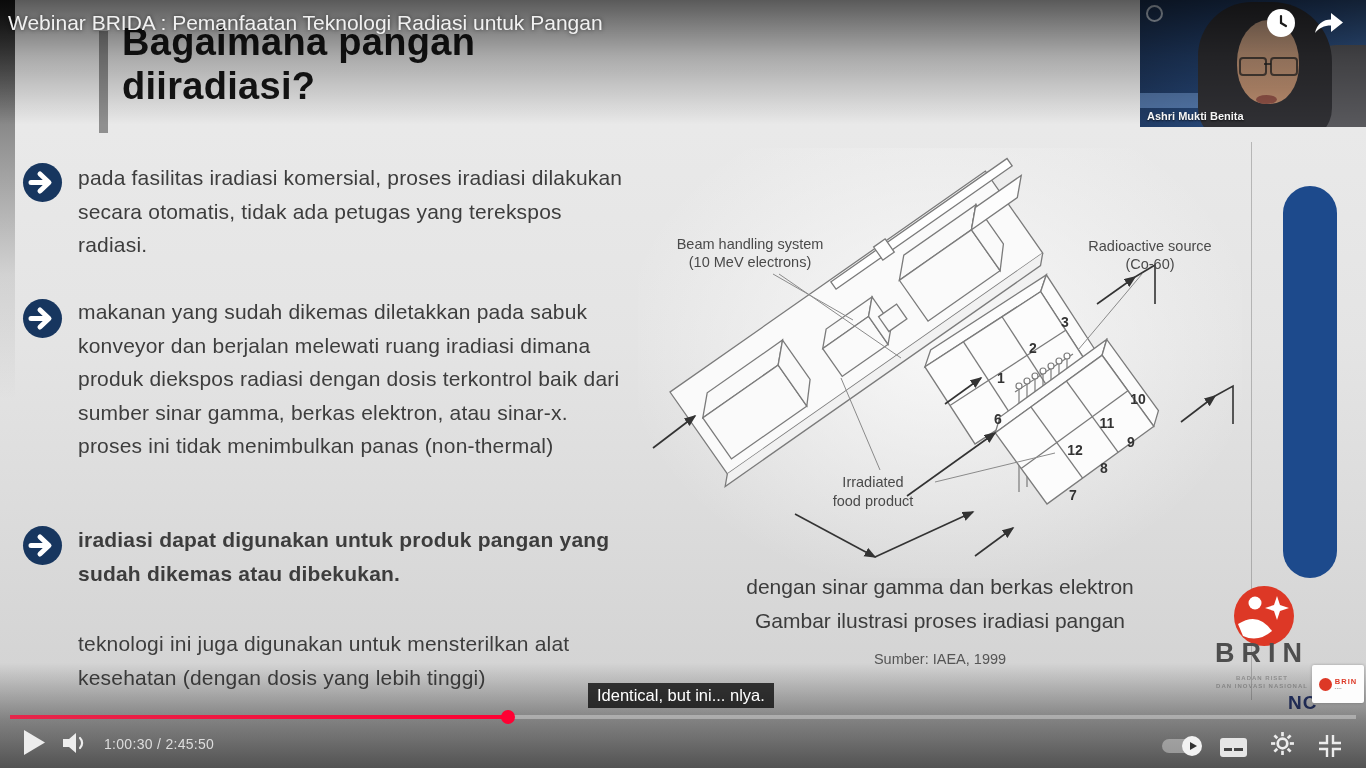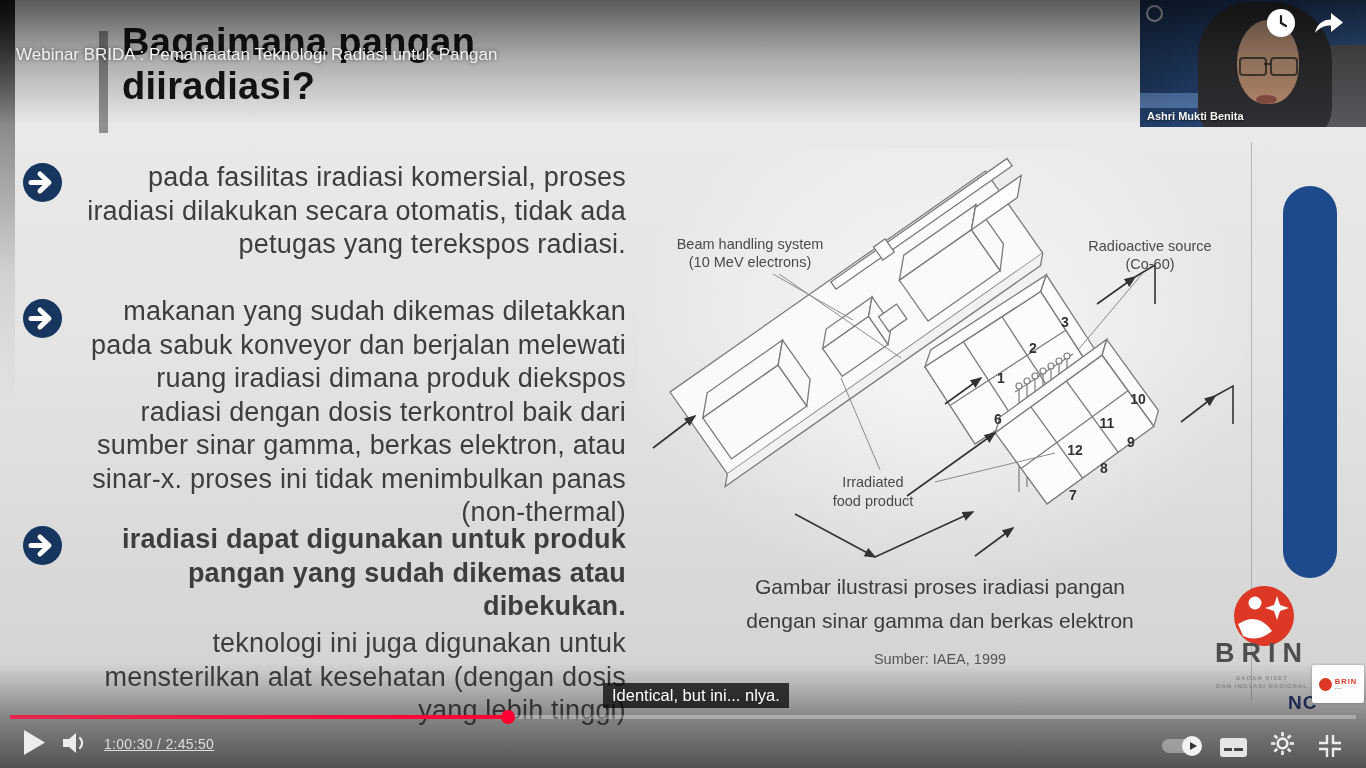--- a/index.html
+++ b/index.html
@@ -8,29 +8,29 @@
          background:linear-gradient(180deg,#ececec 0%,#e4e4e4 45%,#cfcfcf 100%);}
   .abs{position:absolute;}
 
   
   .left-edge{left:0;top:0;width:15px;height:500px;
     background:linear-gradient(180deg,rgba(15,15,15,.95) 0%,rgba(60,60,60,.55) 25%,rgba(120,120,120,.18) 55%,rgba(120,120,120,0) 80%);}
 
   
   .top-grad{left:0;top:0;width:1366px;height:125px;
     background:linear-gradient(180deg,rgba(0,0,0,.62) 0%,rgba(0,0,0,.28) 45%,rgba(0,0,0,0) 100%);pointer-events:none;}
-  .yt-title{left:16px;top:11px;font-size:17px;color:#f1f1f1;text-shadow:0 0 4px rgba(0,0,0,.6);z-index:30;margin-top:34px;}
+  .yt-title{left:8px;top:11px;font-size:21px;color:#f1f1f1;text-shadow:0 0 4px rgba(0,0,0,.6);z-index:30;}
 
   
   .title-bar{left:99px;top:31px;width:9px;height:102px;background:#8f8f8f;}
   .slide-title{left:122px;top:20px;width:520px;font-size:38px;line-height:44px;
     font-weight:800;color:#161616;letter-spacing:.3px;}
 
   
-  .bullet-text{left:78px;width:548px;font-size:27px;line-height:33.5px;color:#3d3d3d;font-weight:500;letter-spacing:.2px;text-align:right;}
+  .bullet-text{left:78px;width:548px;font-size:21px;line-height:33.5px;color:#3d3d3d;font-weight:500;letter-spacing:.2px;}
   .bt1{top:161px;} .bt2{top:295px;} .bt3{top:523px;font-weight:bold;} .bt4{top:627px;}
   .bullet-icon{left:23px;width:39px;height:39px;border-radius:50%;background:#17365f;}
   .bi1{top:163px;} .bi2{top:299px;} .bi3{top:526px;}
 
   
   .figure-bg{left:638px;top:148px;width:604px;height:430px;
     background:radial-gradient(ellipse at 50% 45%,rgba(250,250,250,.9) 0%,rgba(250,250,250,0) 75%);}
   .figure-svg{left:645px;top:152px;}
   .fig-caption{left:660px;top:570px;width:560px;text-align:center;font-size:21px;line-height:34px;color:#3c3c3c;font-weight:500;}
   .fig-source{left:660px;top:651px;width:560px;text-align:center;font-size:14.5px;color:#555;font-weight:500;}
@@ -63,29 +63,29 @@
   .wc-bridge{left:124px;top:63px;width:7px;height:2px;background:rgba(35,35,35,.75);}
   .wc-mouth{left:116px;top:95px;width:21px;height:9px;background:#8e5146;border-radius:50%;}
   .wc-name{left:7px;bottom:5px;font-size:11px;font-weight:700;color:#fff;text-shadow:0 1px 2px rgba(0,0,0,.7);}
 
   
   .watch-later{left:1267px;top:9px;width:28px;height:28px;border-radius:50%;background:#fff;z-index:40;}
   .share-btn{left:1312px;top:10px;z-index:40;}
 
   
   .caption-chip{left:588px;top:683px;background:rgba(10,10,10,.78);color:#fff;font-size:16.5px;
-    padding:3px 9px;z-index:45;margin-left:15px;}
+    padding:3px 9px;z-index:45;}
 
   
   .bottom-grad{left:0;bottom:0;width:1366px;height:105px;
     background:linear-gradient(180deg,rgba(30,30,30,0) 0%,rgba(30,30,30,.45) 55%,rgba(30,30,30,.7) 100%);pointer-events:none;}
   .progress{left:10px;top:715px;width:1346px;height:4px;background:rgba(255,255,255,.32);z-index:50;}
   .progress-played{left:0;top:0;height:4px;background:linear-gradient(90deg,#e5274b,#ff0033);width:37%;}
   .scrubber{top:710px;width:14px;height:14px;border-radius:50%;background:#ff0033;z-index:51;}
-  .ctl{z-index:52;text-decoration:underline;}
+  .ctl{z-index:52;}
   .play-btn{left:24px;top:730px;}
   .vol-btn{left:63px;top:732px;}
   .time-disp{left:104px;top:736px;font-size:14px;color:#ddd;letter-spacing:.3px;}
   .autoplay{left:1162px;top:739px;width:38px;height:14px;border-radius:7px;background:rgba(210,210,210,.5);}
   .autoplay-knob{right:-2px;top:-3px;width:20px;height:20px;border-radius:50%;background:#f2f2f2;
     display:flex;align-items:center;justify-content:center;}
   .knob-tri{width:0;height:0;border-left:7px solid #333;border-top:4.5px solid transparent;border-bottom:4.5px solid transparent;margin-left:2px;}
   .cc-btn{left:1220px;top:738px;width:27px;height:19px;border-radius:3px;background:#e6e6e6;}
   .cc-d1{left:4px;top:10px;width:8px;height:3px;background:#444;}
   .cc-d2{left:14px;top:10px;width:9px;height:3px;background:#444;}
@@ -235,22 +235,22 @@
       <text x="428" y="348">7</text>
       <text x="459" y="321">8</text>
       <text x="486" y="295">9</text>
       <text x="493" y="252">10</text>
       <text x="462" y="276">11</text>
       <text x="430" y="303">12</text>
     </g>
   </svg>
 
   <div class="abs fig-caption">
+    <div>dengan sinar gamma dan berkas elektron</div>
     <div>Gambar ilustrasi proses iradiasi pangan</div>
-    <div>dengan sinar gamma dan berkas elektron</div>
   </div>
   <div class="abs fig-source">Sumber: IAEA, 1999</div>
 
   <div class="abs v-line"></div>
   <div class="abs blue-pill"></div>
 
   <svg class="abs" style="left:1232px;top:584px;" width="64" height="64" viewBox="0 0 64 64">
     <circle cx="32" cy="32" r="30" fill="#dd3826"></circle>
     <circle cx="23" cy="19" r="6.5" fill="#fff"></circle>
     <path d="M6,40 Q26,27 40,47 Q26,59 11,52 Z" fill="#fff"></path>

